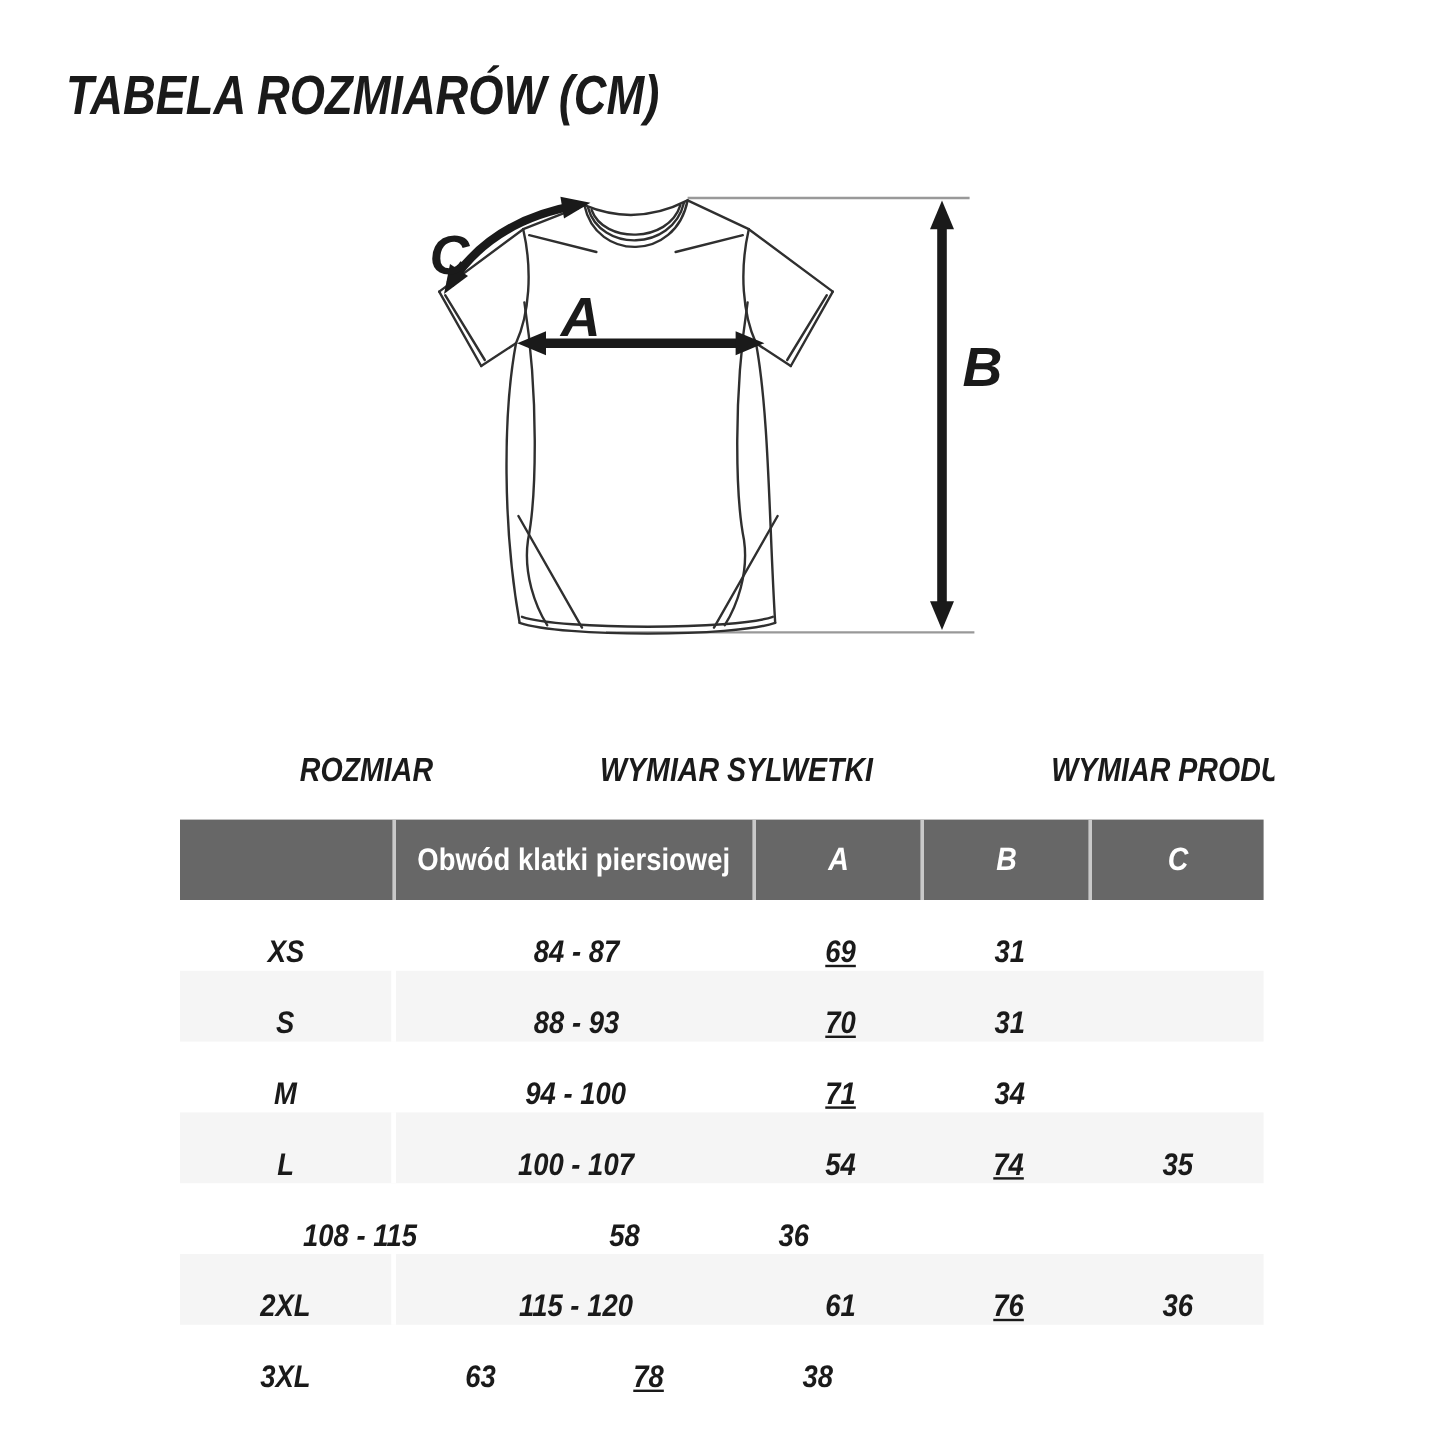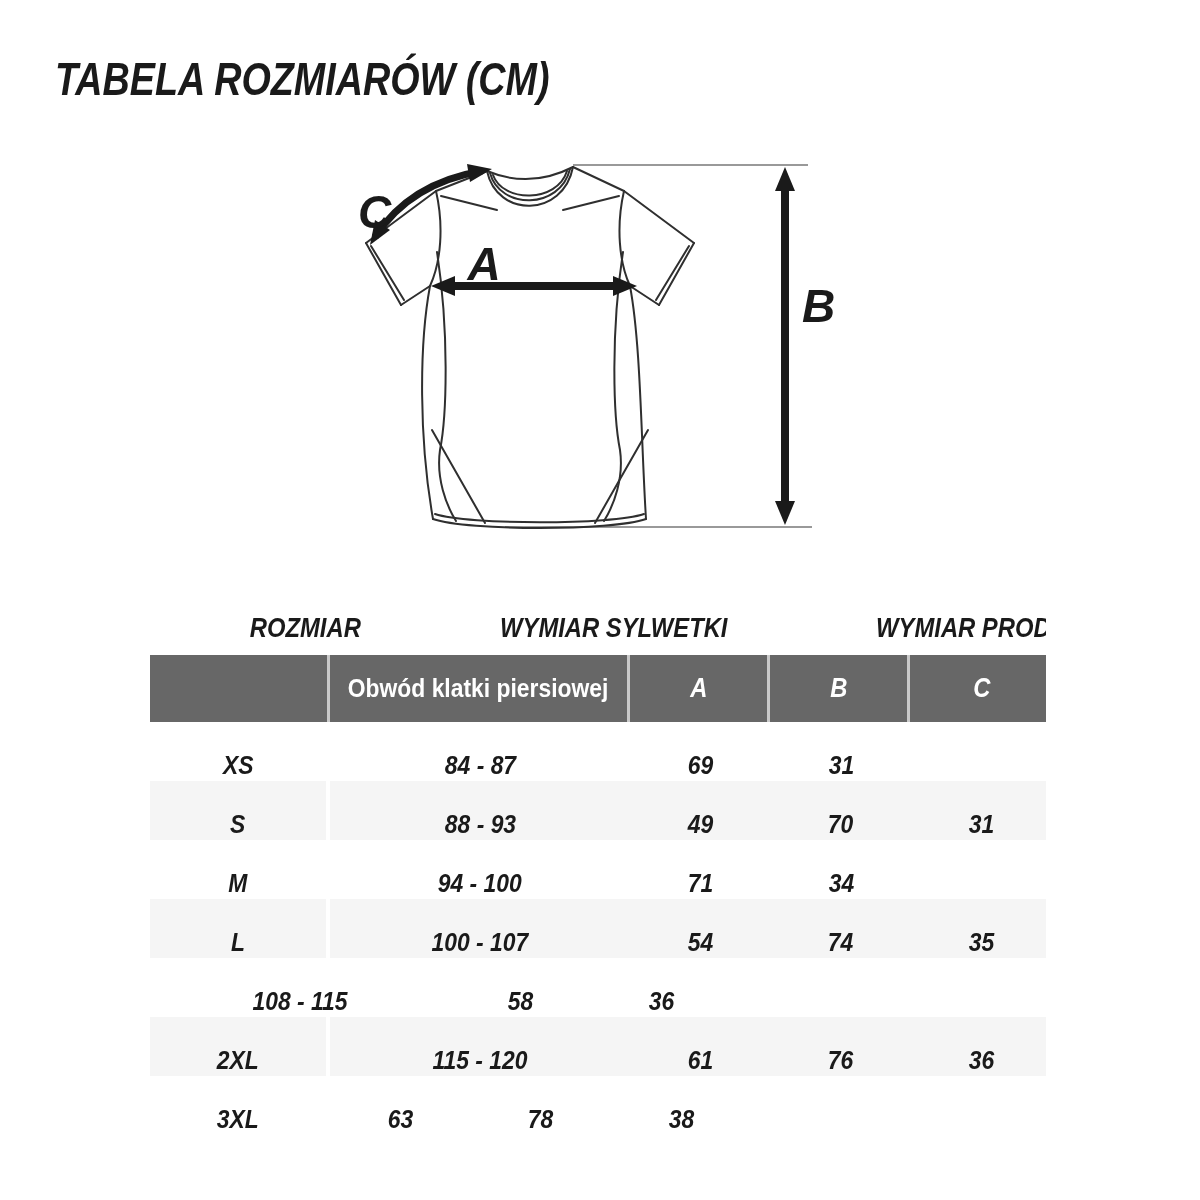--- a/index.html
+++ b/index.html
@@ -1,47 +1,47 @@
 <!DOCTYPE html>
 <html><head>
 <meta charset="utf-8">
 <style>
   html,body{margin:0;padding:0;background:#fff;}
   body{width:1200px;height:1200px;font-family:"Liberation Sans",sans-serif;color:#1a1a1a;}
-  .page{position:relative;width:1046px;height:1200px;overflow:hidden;background:#fff;}
+  .page{position:relative;width:1046px;height:1200px;overflow:hidden;background:#fff;padding-left:16px;}
 
   .title{position:absolute;left:55px;top:52px;font-size:46px;font-weight:bold;font-style:italic;
          white-space:nowrap;transform:scaleX(0.82);transform-origin:left center;letter-spacing:0;}
 
   .diagram-svg{position:absolute;left:0;top:0;width:1200px;height:600px;}
 
-  .size-table{position:absolute;left:150px;top:610px;width:903px;}
+  .size-table{position:absolute;left:150px;top:624px;width:903px;}
   .group-headers{position:relative;height:36px;}
   .group-headers span{position:absolute;top:0;height:36px;line-height:36px;text-align:center;
       font-size:28px;font-weight:bold;font-style:italic;white-space:nowrap;}
   .gh-size{left:0;width:180px;}
   .gh-body{left:180px;width:300px;}
   .gh-flat{left:480px;width:423px;}
 
-  .header-row{display:flex;height:67px;background:#676767;margin-top:9px;color:#ffffff;}
+  .header-row{display:flex;height:67px;background:#676767;margin-top:23px;color:#ffffff;}
   .header-row .cell{box-sizing:border-box;display:flex;align-items:center;justify-content:center;}
   .hc1{width:180px;border-right:3px solid #c9c9c9;}
   .hc2{width:300px;border-right:3px solid #c9c9c9;font-weight:bold;font-size:26px;}
   .hc3{width:140px;border-right:3px solid #c9c9c9;}
   .hc4{width:140px;border-right:3px solid #c9c9c9;}
   .hc5{width:143px;}
   .hc3,.hc4,.hc5{font-weight:bold;font-style:italic;font-size:27px;}
 
   .data-row{display:flex;height:59px;font-size:26px;font-weight:bold;font-style:italic;}
   .data-row.striped{background:#f5f5f5;}
   .data-row .cell{box-sizing:border-box;display:flex;align-items:flex-end;justify-content:center;}
   .dc1{width:180px;border-right:4px solid #ffffff;}
   .dc2{width:300px;}
   .dc3{width:140px;}
-  .dc4{width:140px;}
+  .dc4{width:140px;text-decoration:underline;}
   .dc5{width:143px;}
 
   .cond{display:inline-block;transform:scaleX(0.88);transform-origin:center center;white-space:nowrap;}
   .cond-tight{display:inline-block;transform:scaleX(0.85);transform-origin:center center;white-space:nowrap;}
 </style>
 </head>
 <body>
 
 <div class="page">
 
@@ -157,23 +157,20 @@
         </div>
     </div>
 
     <div class="data-row striped">
       <div class="cell dc1">
           <span class="cond">S</span>
         </div>
       <div class="cell dc2">
           <span class="cond">88 - 93</span>
         </div>
-      <div class="cell dc3">
-          <span class="cond">49</span>
-        </div>
       <div class="cell dc4">
           <span class="cond">70</span>
         </div>
       <div class="cell dc5">
           <span class="cond">31</span>
         </div>
     </div>
 
     <div class="data-row">
       <div class="cell dc1">

